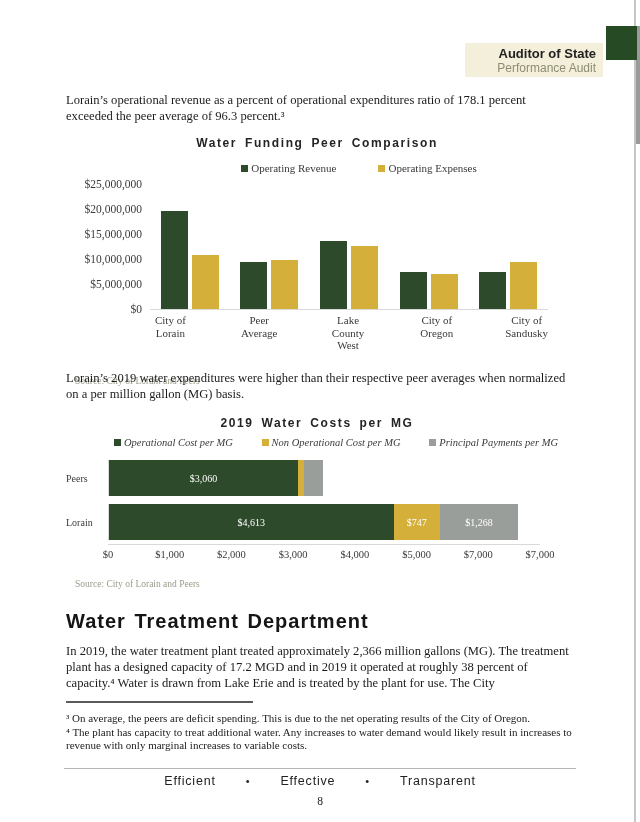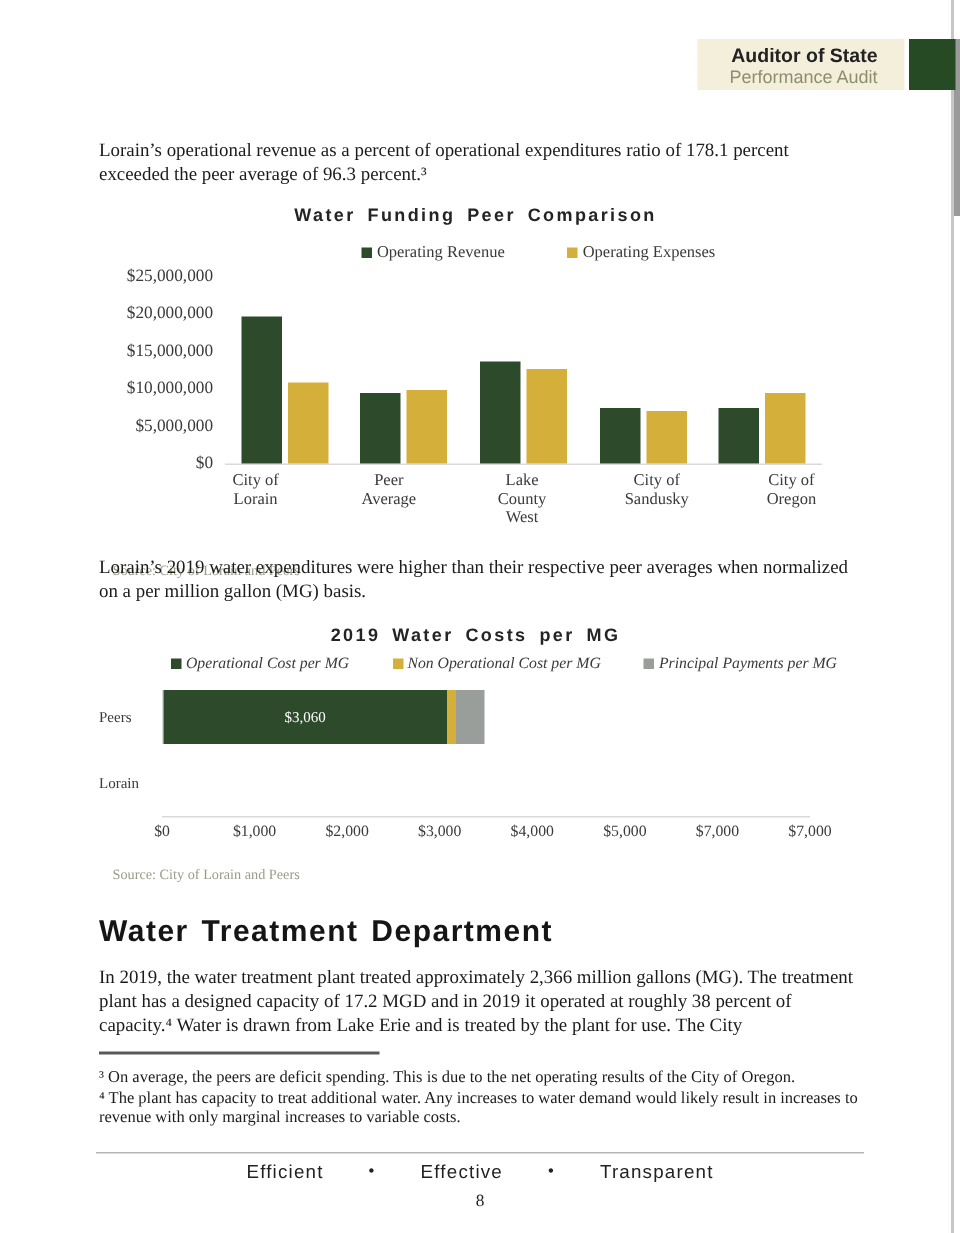--- a/index.html
+++ b/index.html
@@ -7,22 +7,22 @@
     position:relative; width:640px; height:822px; margin:0 auto;
     background:#ffffff; overflow:hidden;
     font-family:"Liberation Serif", serif; color:#1b1b1b;
   }
   
   .edge-line { position:absolute; top:0; right:4px; width:2px; height:100%; background:#c6c6c6; }
   .edge-dark { position:absolute; top:26px; right:0; width:4px; height:118px; background:#9a9a9a; }
 
   
   .hdr-box {
-    position:absolute; top:26px; left:465px; width:138px; height:34px;
-    background:#f4efdb; text-align:right; padding:3px 18px 0 0; box-sizing:border-box;
+    position:absolute; top:43px; left:465px; width:138px; height:34px;
+    background:#f4efdb; text-align:right; padding:3px 7px 0 0; box-sizing:border-box;
     font-family:"Liberation Sans", sans-serif;
   }
   .hdr-org { font-size:13px; font-weight:bold; color:#222; line-height:15px; }
   .hdr-sub { font-size:12px; color:#8d8d70; line-height:14px; }
   .hdr-square { position:absolute; top:26px; left:606px; width:31px; height:34px; background:#254a24; }
 
   
   .para { position:absolute; left:66px; width:503px; font-size:12.6px; line-height:16px; text-align:left; }
   .p1 { top:92px; }
   .p2 { top:370px; }
@@ -144,22 +144,22 @@
           <div class="bar-group">
             <div class="vbar" style="height: 37px; background: rgb(45, 74, 43);"></div>
             <div class="vbar" style="height: 47px; background: rgb(212, 175, 58);"></div>
           </div>
         </div>
     </div>
     <div class="c1-cats">
         <div class="cat-label">City of Lorain</div>
         <div class="cat-label">Peer Average</div>
         <div class="cat-label">Lake County West</div>
+        <div class="cat-label">City of Oregon</div>
         <div class="cat-label">City of Sandusky</div>
-        <div class="cat-label">City of Oregon</div>
       </div>
     <div class="source-note c1-source">Source: City of Lorain and Peers</div>
   </div>
 
   <div class="para p2">Lorain’s 2019 water expenditures were higher than their respective peer averages when normalized on a per million gallon (MG) basis.</div>
 
   <div class="chart2">
     <div class="chart-title">2019 Water Costs per MG</div>
     <div class="legend-row c2-legend">
         <span class="legend-item">
@@ -182,20 +182,31 @@
             <div class="c2-track" style="border-left: 1px solid rgb(217, 217, 217);">
               <div class="seg" style="width: 188.846px; background: rgb(45, 74, 43);">
                 <span class="seg-label">$3,060</span>
               </div>
               <div class="seg" style="width: 6.17143px; background: rgb(212, 175, 58);"></div>
               <div class="seg" style="width: 18.5143px; background: rgb(154, 158, 154);"></div>
             </div>
           </div>
           <div class="c2-row">
             <div class="c2-row-label">Lorain</div>
+            <div class="c2-track" style="border-left: 1px solid rgb(217, 217, 217);">
+              <div class="seg" style="width: 284.688px; background: rgb(45, 74, 43);">
+                <span class="seg-label">$4,613</span>
+              </div>
+              <div class="seg" style="width: 46.1006px; background: rgb(212, 175, 58);">
+                <span class="seg-label">$747</span>
+              </div>
+              <div class="seg" style="width: 78.2537px; background: rgb(154, 158, 154);">
+                <span class="seg-label">$1,268</span>
+              </div>
+            </div>
           </div>
         </div>
         <div style="margin-left: 42px; width: 432px; height: 1px; background: rgb(217, 217, 217);"></div>
       </div>
     <div class="c2-xaxis">
         <span class="xtick" style="left: 0%;">$0</span>
         <span class="xtick" style="left: 14.2857%;">$1,000</span>
         <span class="xtick" style="left: 28.5714%;">$2,000</span>
         <span class="xtick" style="left: 42.8571%;">$3,000</span>
         <span class="xtick" style="left: 57.1429%;">$4,000</span>

